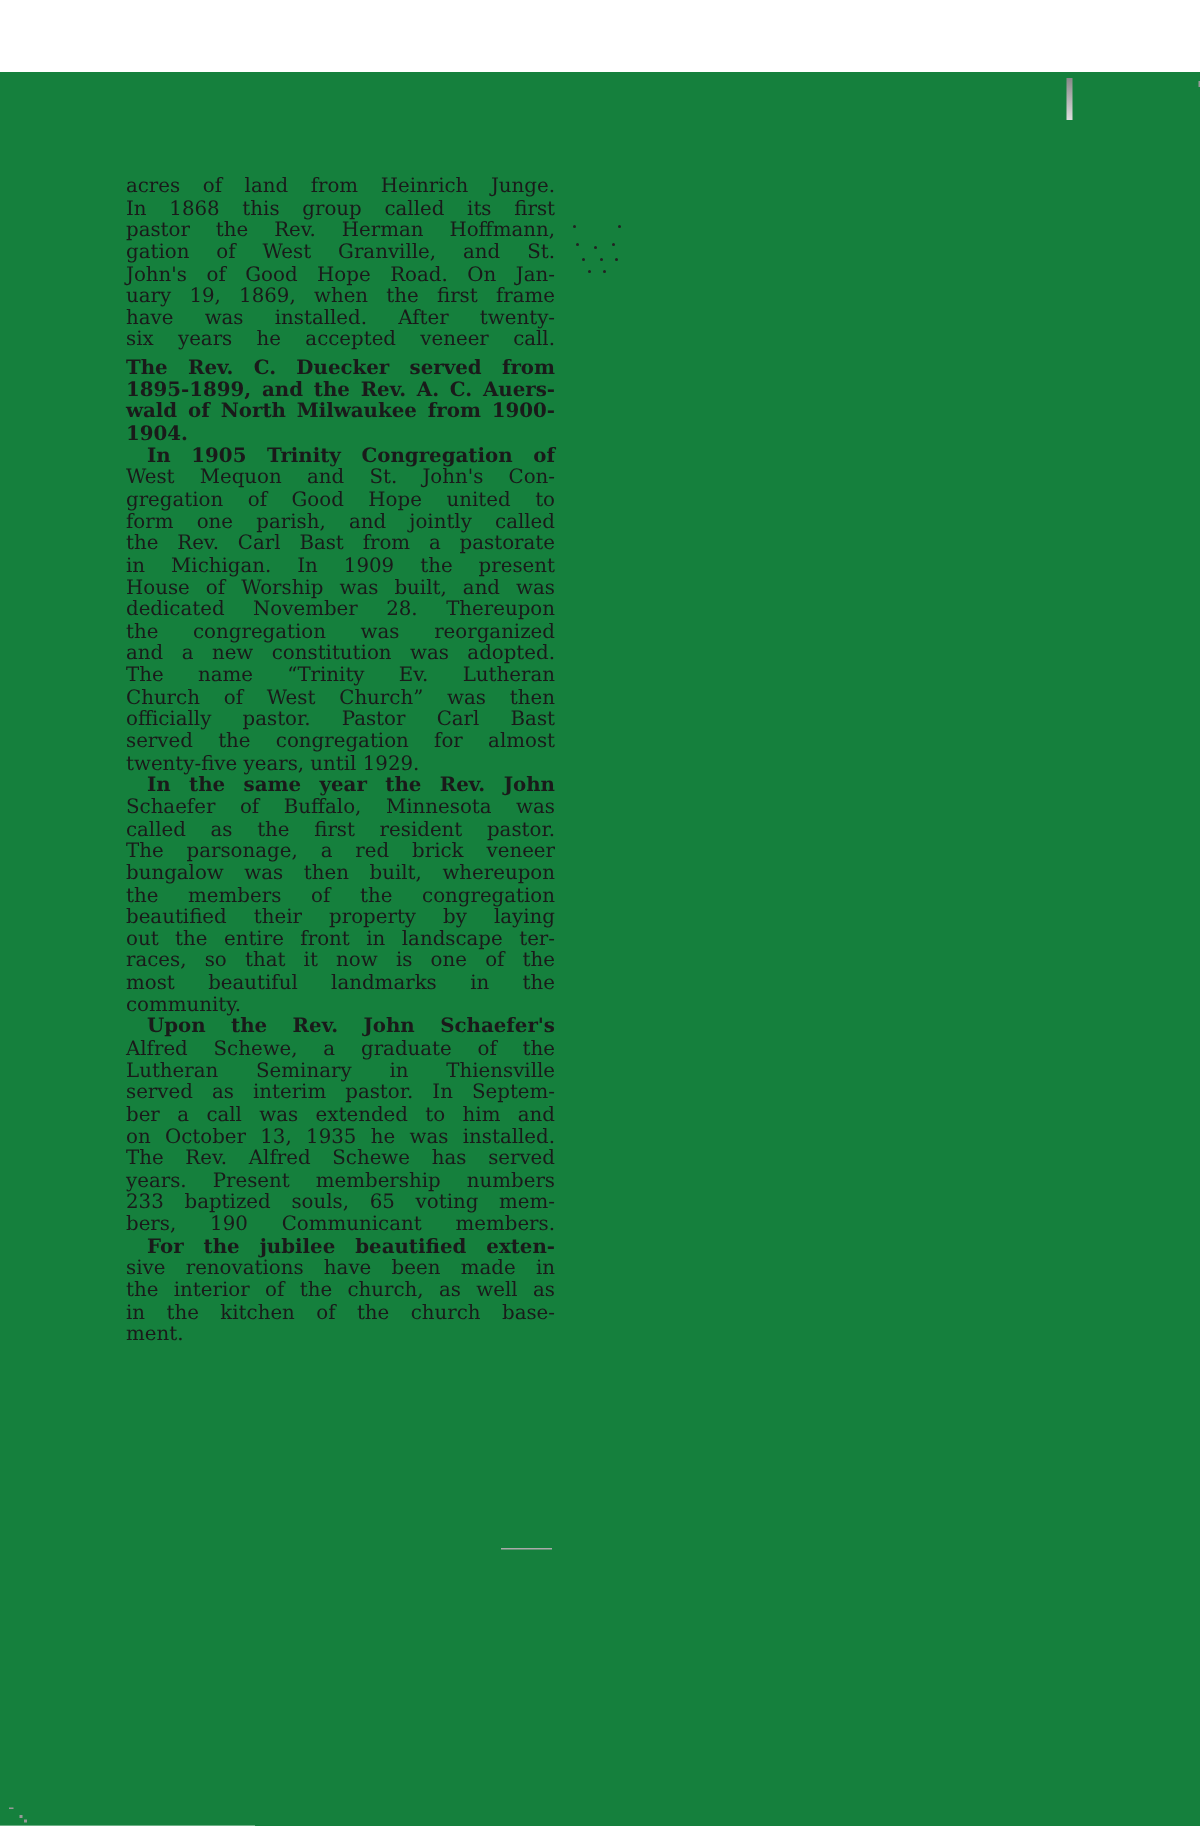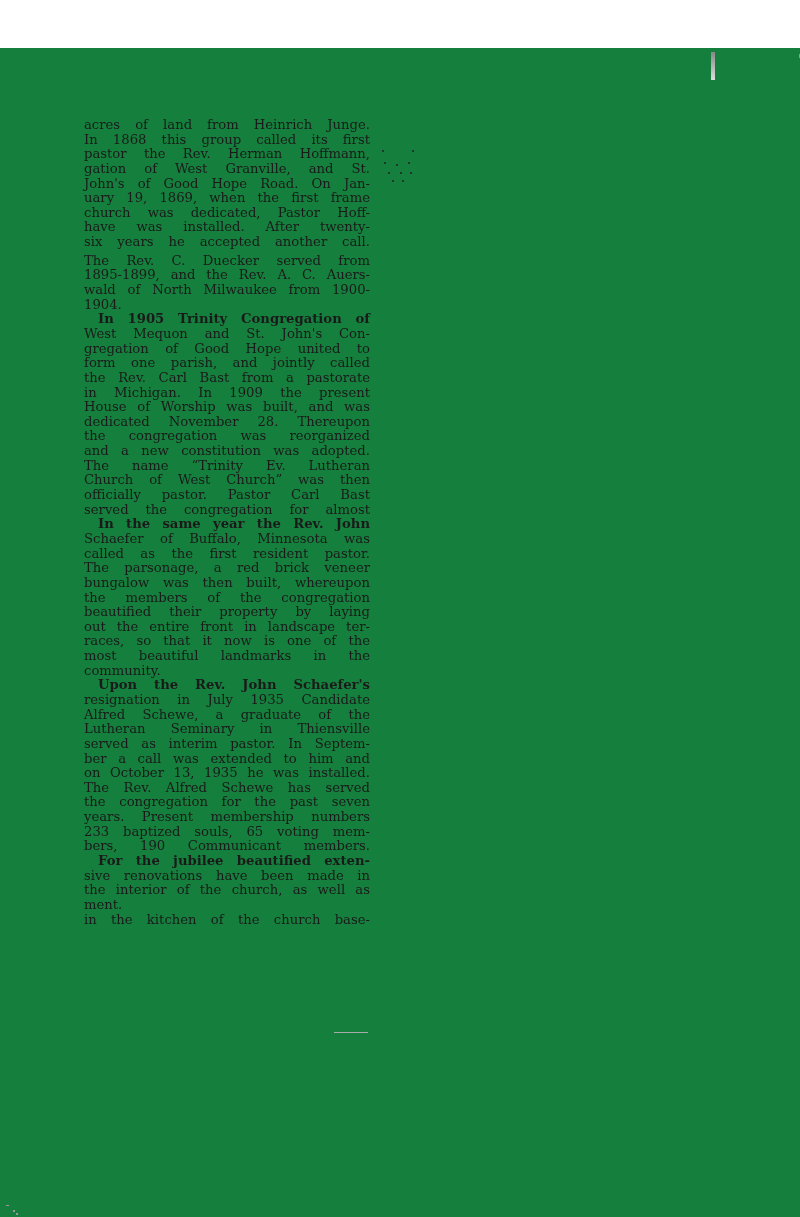--- a/index.html
+++ b/index.html
@@ -7,21 +7,21 @@
   .page { position: absolute; left: 0; top: 0; width: 800px; height: 1190px; background: #15803d; margin-top: 48px; }
   .column {
     position: absolute; left: 84px; top: 70px; width: 286px;
     font-family: "DejaVu Serif", serif;
     font-size: 13.2px; line-height: 14.65px; color: #1a1a1a;
   }
   .para { margin: 0; }
   .line { display: block; white-space: nowrap; text-align: justify; text-align-last: justify; height: 14.65px; }
   .line.last { text-align-last: left; }
   .indent { padding-left: 14px; font-weight: bold; }
-  .gap { margin-top: 4px; }
+  .gap { margin-top: 4px; font-weight: bold; }
   .rule { position: absolute; left: 334px; top: 984px; width: 34px; height: 1px; background: #aaa; }
   .dots { position: absolute; left: 380px; top: 100px; width: 40px; height: 40px; }
   .dot { position: absolute; width: 2px; height: 2px; background: #222; border-radius: 50%; }
   .edge-mark { position: absolute; left: 711px; top: 4px; width: 4px; height: 28px; background: linear-gradient(#888, #ddd); }
   .speck { position: absolute; background: #999; }
   .corner-mark { position: absolute; left: 83px; top: 1213px; width: 3px; height: 4px; background: #222; }
 </style>
 </head>
 <body>
 
@@ -46,23 +46,22 @@
   </div>
 
   <div class="column">
     <p class="para">
       <span class="line">acres of land from Heinrich Junge.</span>
       <span class="line">In 1868 this group called its first</span>
       <span class="line">pastor the Rev. Herman Hoffmann,</span>
       <span class="line">gation of West Granville, and St.</span>
       <span class="line">John's of Good Hope Road. On Jan-</span>
       <span class="line">uary 19, 1869, when the first frame</span>
-      <span class="line">church was dedicated, Pastor Hoff-</span>
       <span class="line">have was installed. After twenty-</span>
-      <span class="line">six years he accepted another call.</span>
+      <span class="line">six years he accepted veneer call.</span>
     </p>
     <p class="para gap">
       <span class="line">The Rev. C. Duecker served from</span>
       <span class="line">1895-1899, and the Rev. A. C. Auers-</span>
       <span class="line">wald of North Milwaukee from 1900-</span>
       <span class="line last">1904.</span>
     </p>
     <p class="para">
       <span class="line indent">In 1905 Trinity Congregation of</span>
       <span class="line">West Mequon and St. John's Con-</span>
@@ -71,52 +70,51 @@
       <span class="line">the Rev. Carl Bast from a pastorate</span>
       <span class="line">in Michigan. In 1909 the present</span>
       <span class="line">House of Worship was built, and was</span>
       <span class="line">dedicated November 28. Thereupon</span>
       <span class="line">the congregation was reorganized</span>
       <span class="line">and a new constitution was adopted.</span>
       <span class="line">The name “Trinity Ev. Lutheran</span>
       <span class="line">Church of West Church” was then</span>
       <span class="line">officially pastor. Pastor Carl Bast</span>
       <span class="line">served the congregation for almost</span>
+      <span class="line last">twenty-five years, until 1929.</span>
     </p>
     <p class="para">
       <span class="line indent">In the same year the Rev. John</span>
       <span class="line">Schaefer of Buffalo, Minnesota was</span>
       <span class="line">called as the first resident pastor.</span>
       <span class="line">The parsonage, a red brick veneer</span>
       <span class="line">bungalow was then built, whereupon</span>
       <span class="line">the members of the congregation</span>
       <span class="line">beautified their property by laying</span>
       <span class="line">out the entire front in landscape ter-</span>
       <span class="line">races, so that it now is one of the</span>
       <span class="line">most beautiful landmarks in the</span>
       <span class="line last">community.</span>
     </p>
     <p class="para">
       <span class="line indent">Upon the Rev. John Schaefer's</span>
-      <span class="line">resignation in July 1935 Candidate</span>
       <span class="line">Alfred Schewe, a graduate of the</span>
       <span class="line">Lutheran Seminary in Thiensville</span>
       <span class="line">served as interim pastor. In Septem-</span>
       <span class="line">ber a call was extended to him and</span>
       <span class="line">on October 13, 1935 he was installed.</span>
       <span class="line">The Rev. Alfred Schewe has served</span>
-      <span class="line">the congregation for the past seven</span>
       <span class="line">years. Present membership numbers</span>
       <span class="line">233 baptized souls, 65 voting mem-</span>
       <span class="line">bers, 190 Communicant members.</span>
     </p>
     <p class="para">
       <span class="line indent">For the jubilee beautified exten-</span>
       <span class="line">sive renovations have been made in</span>
       <span class="line">the interior of the church, as well as</span>
+      <span class="line">in the kitchen of the church base-</span>
       <span class="line last">ment.</span>
-      <span class="line">in the kitchen of the church base-</span>
     </p>
   </div>
 
   <div class="rule"></div>
   <div class="corner-mark"></div>
 </div>
 
 </body></html>

